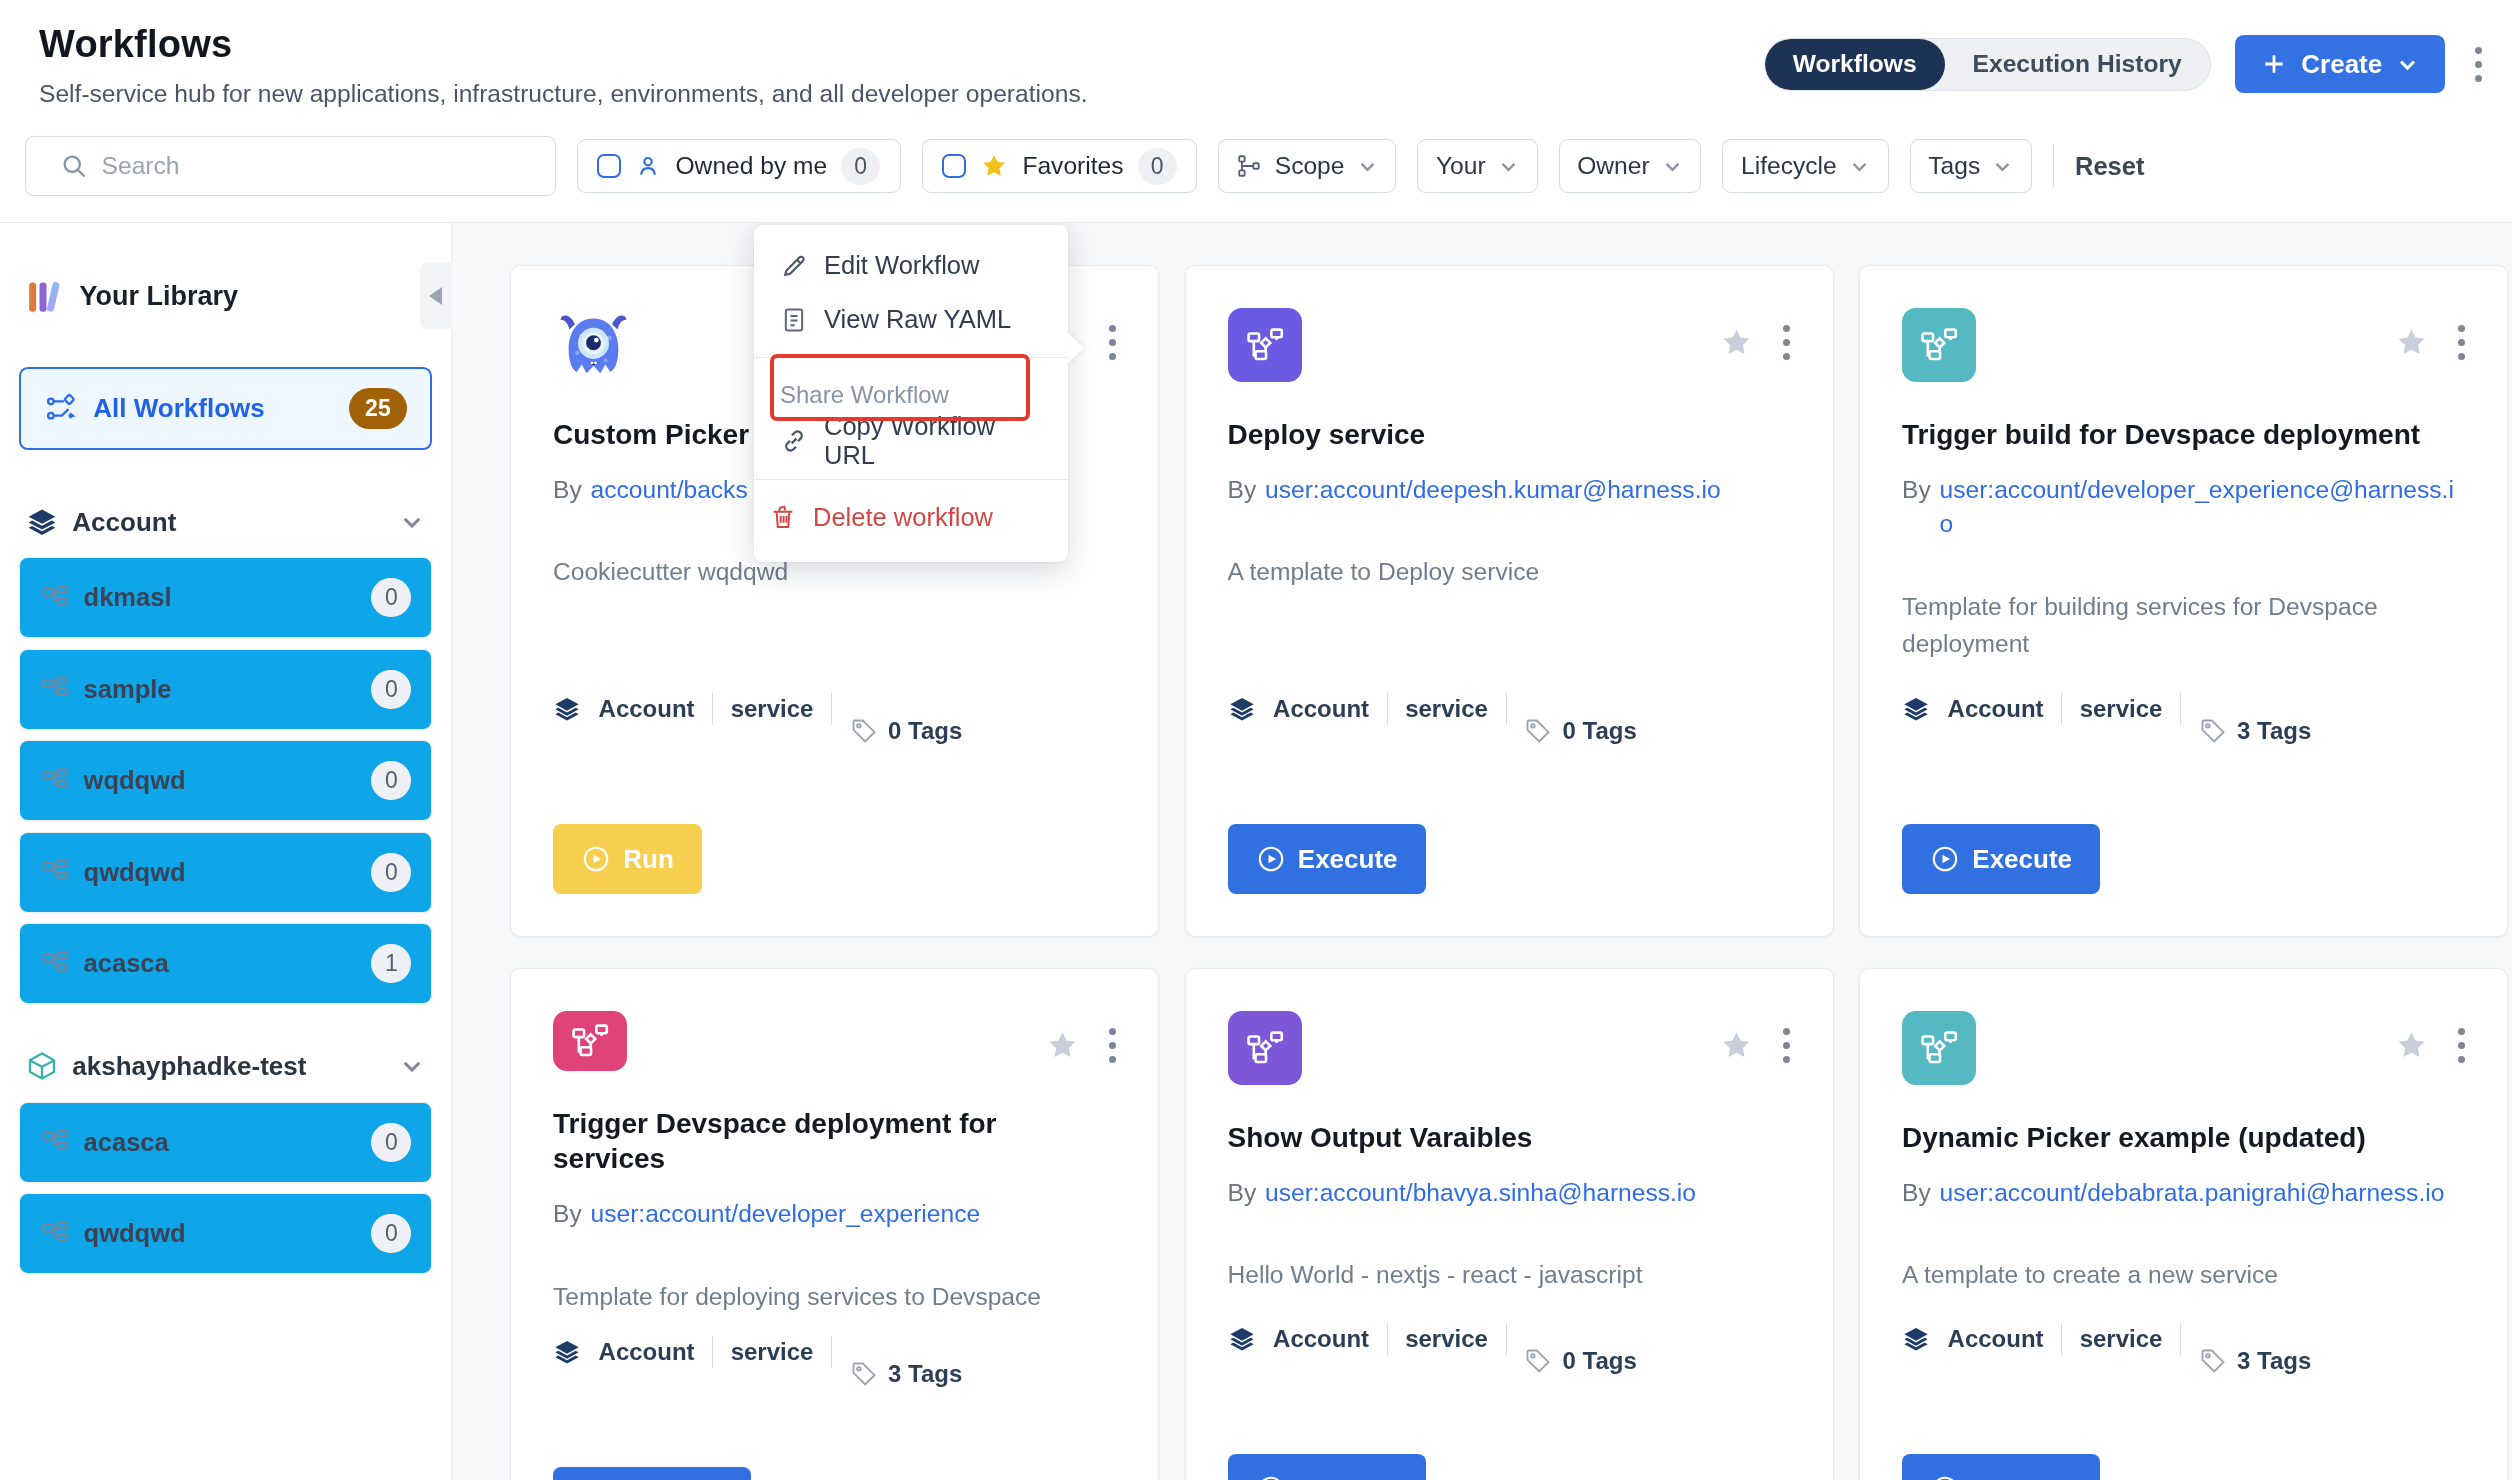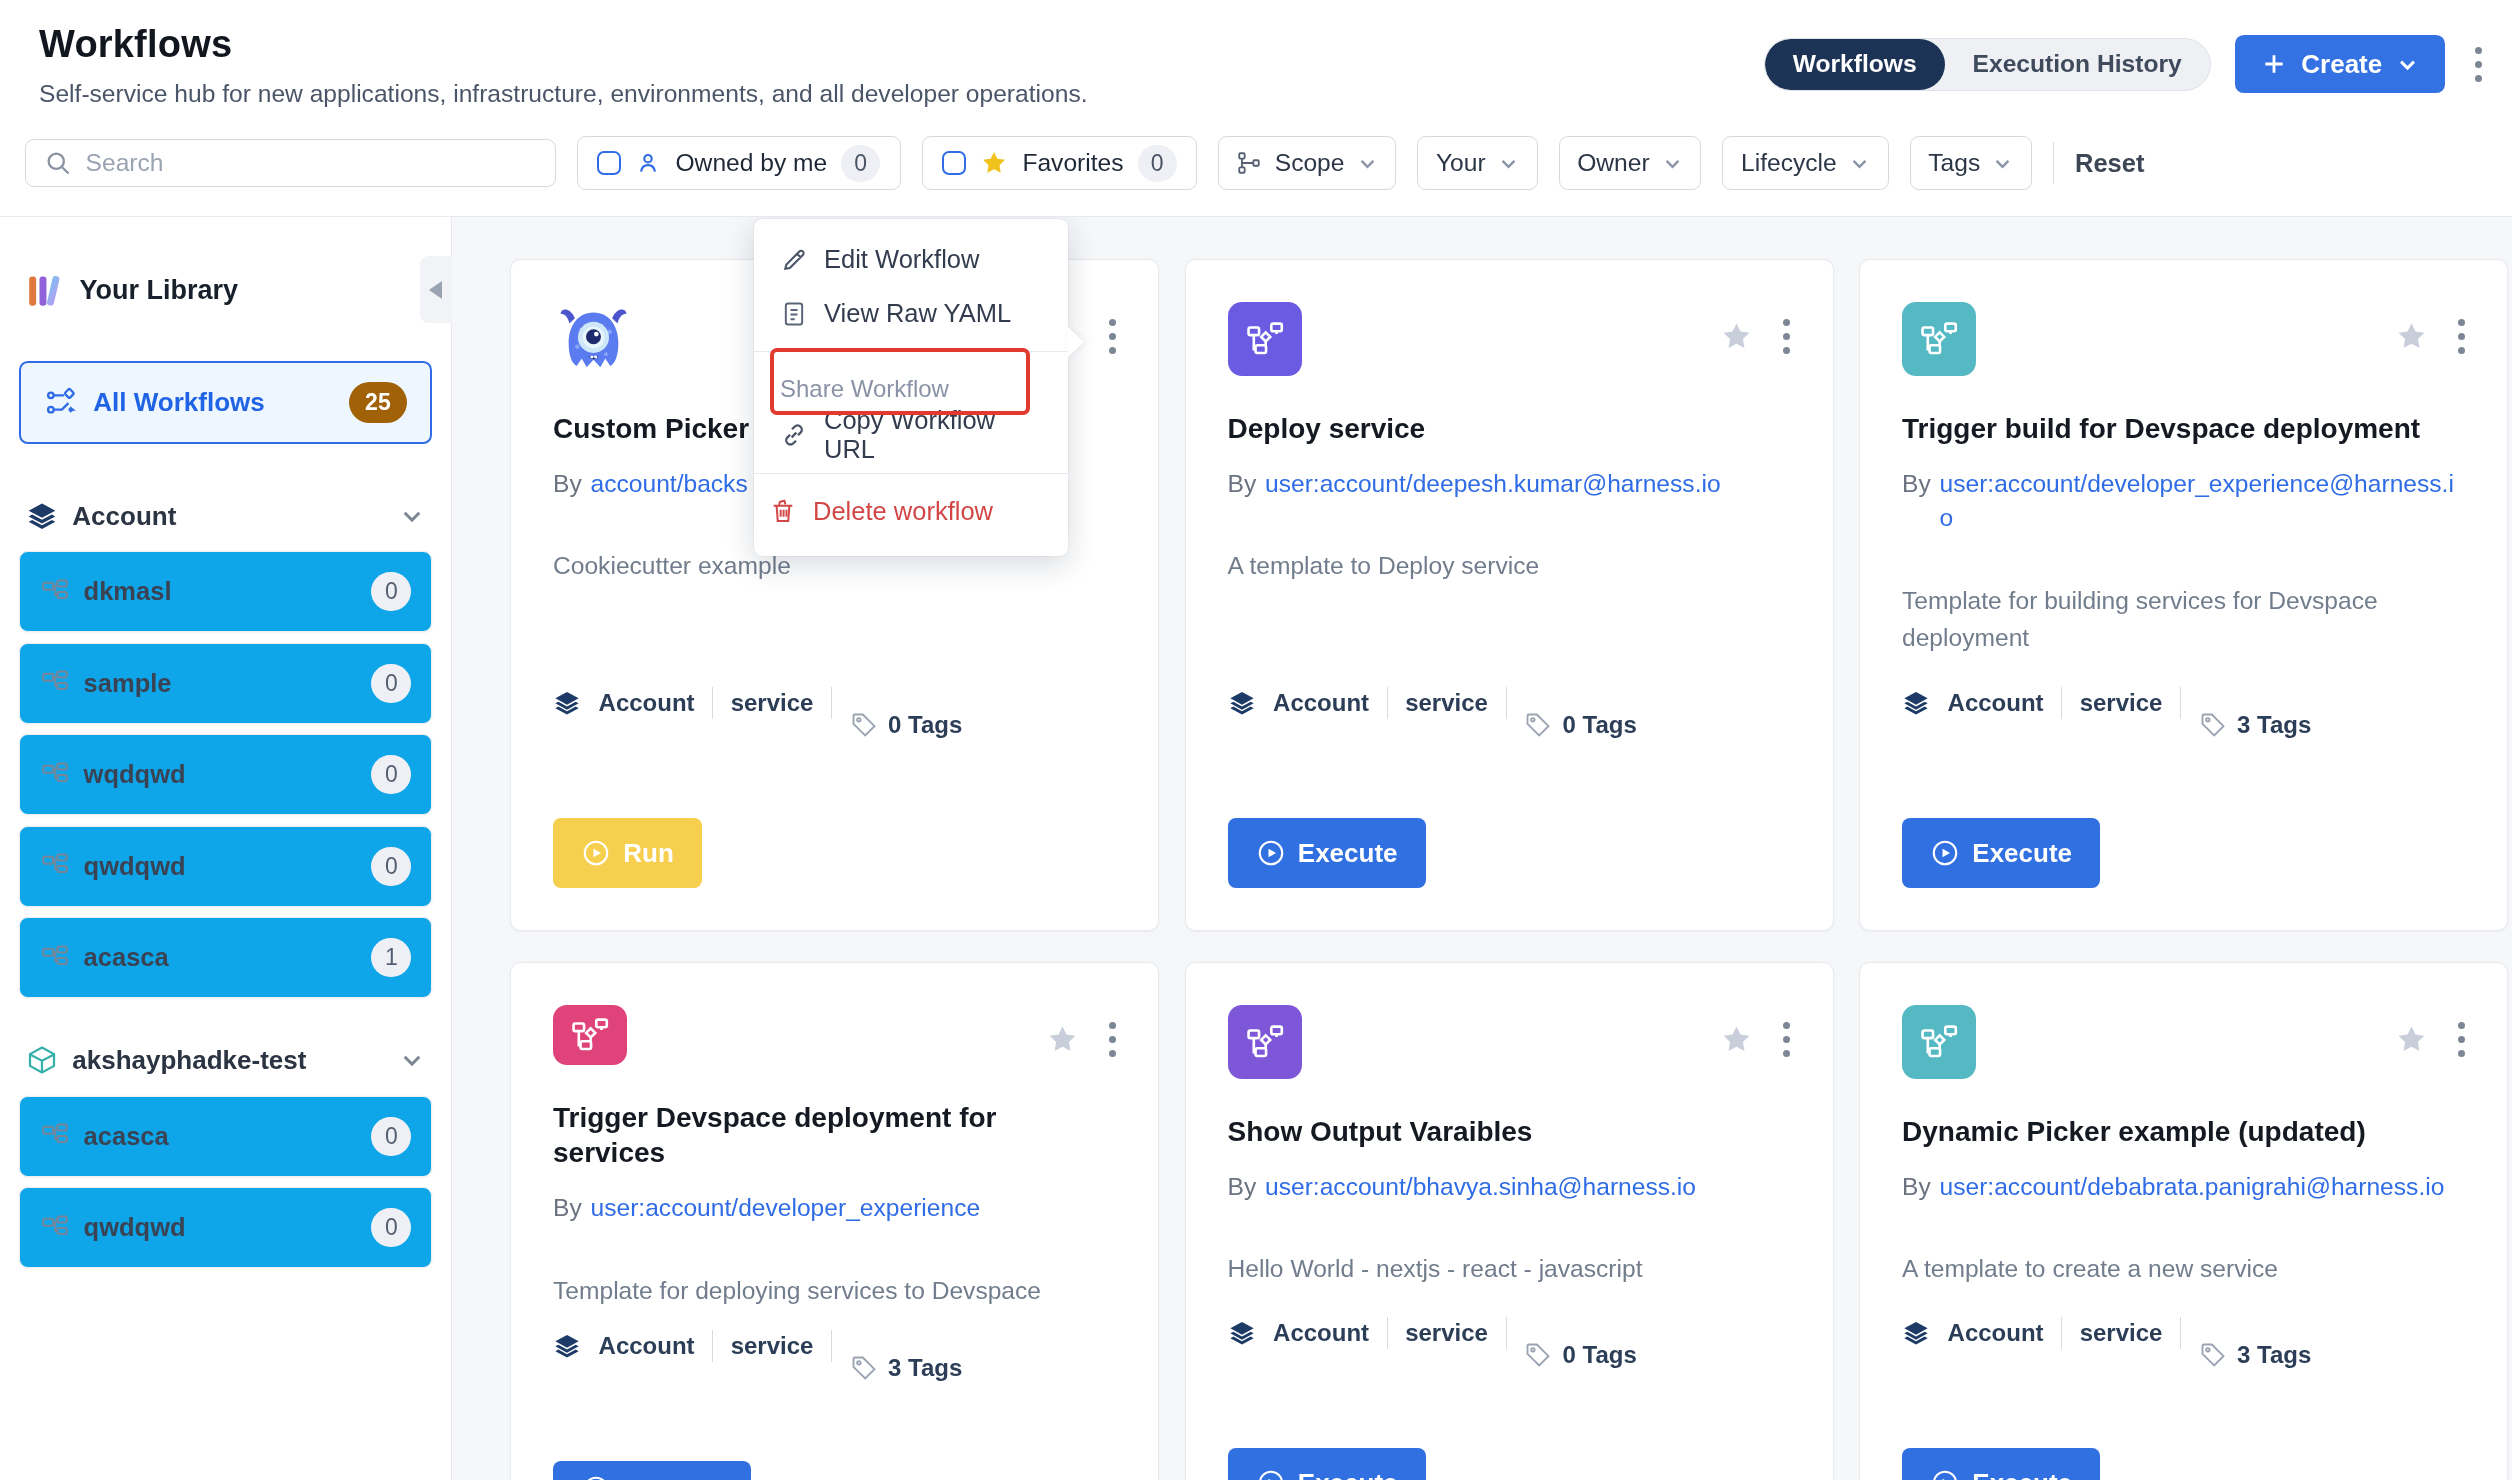--- a/index.html
+++ b/index.html
@@ -19,22 +19,22 @@
   .seg.inactive { color:#3f4a5c; font-weight:600; }
   .create-btn { display:flex; align-items:center; gap:14px; background:#3472e4; color:#fff;
     border:none; border-radius:8.8px; height:58px; padding:0 26px; font-size:26px; font-weight:700; cursor:pointer;
     font-family:inherit; }
   .kebab { display:flex; flex-direction:column; gap:7px; padding:5.3px; cursor:pointer; }
   .kebab i { width:7px; height:7px; border-radius:50%; background:#7d8694; display:block; }
 
   
   .filter-row { display:flex; align-items:center; gap:21px; padding:28px 24.6px 26px 24.6px;
     border-bottom:0.9px solid #e7e9ee; }
-  .search-box { display:flex; align-items:center; gap:14px; width:531px; height:48px;
-    border:0.9px solid #d5d9e0; border-radius:8.8px; padding:0 18px; background:#fff; }
+  .search-box { display:flex; align-items:center; gap:14px; width:531px; height:60px;
+    border:0.9px solid #d5d9e0; border-radius:8.8px; padding:0 34px; background:#fff; }
   .search-box input { border:none; outline:none; font-size:24.6px; flex:1; color:#1c2433;
     font-family:inherit; background:transparent; }
   .search-box input::placeholder { color:#9aa3b2; }
   .chip { display:flex; align-items:center; gap:14px; height:54px; border:0.9px solid #d5d9e0;
     border-radius:8.8px; padding:0 19.3px; background:#fff; font-size:24.6px; color:#1f2836; cursor:pointer; }
   .checkbox { width:24.6px; height:24.6px; border:2.6px solid #2f6ce5; border-radius:7px; background:#fff; }
   .count-pill { background:#eef0f5; color:#4a5465; border-radius:878px; min-width:39px; height:37px;
     display:flex; align-items:center; justify-content:center; font-size:23px; padding:0 10.5px; }
   .drop { display:flex; align-items:center; gap:12.3px; height:54px; border:0.9px solid #d5d9e0;
     border-radius:8.8px; padding:0 17.6px; background:#fff; font-size:24.6px; color:#2c3646; cursor:pointer; }
@@ -411,21 +411,21 @@
         <rect x="29.6" y="43.2" width="2.2" height="2" rx=".6" fill="#fff"></rect>
         <rect x="32.6" y="43.2" width="2.2" height="2" rx=".6" fill="#fff"></rect>
       </svg>
     </span>
 
     <div class="card-title">Custom Picker</div>
     <div class="byline">
       <span>By</span>
       <span class="owner">account/backs</span>
     </div>
-    <div class="card-desc">Cookiecutter example</div>
+    <div class="card-desc">Cookiecutter wqdqwd</div>
 
     <div class="card-footer">
       <span style="display:flex">
         <svg width="28" height="28" viewBox="0 0 24 24" fill="#1d3b66">
           <path d="M12 2.6 L22 8 12 13.4 2 8 Z"></path>
           <path d="M4.6 10.9 L2 12.3 12 17.7 22 12.3 19.4 10.9 12 14.9 Z"></path>
           <path d="M4.6 15 L2 16.4 12 21.8 22 16.4 19.4 15 12 19 Z"></path>
         </svg>
       </span>
       <span>Account</span>

